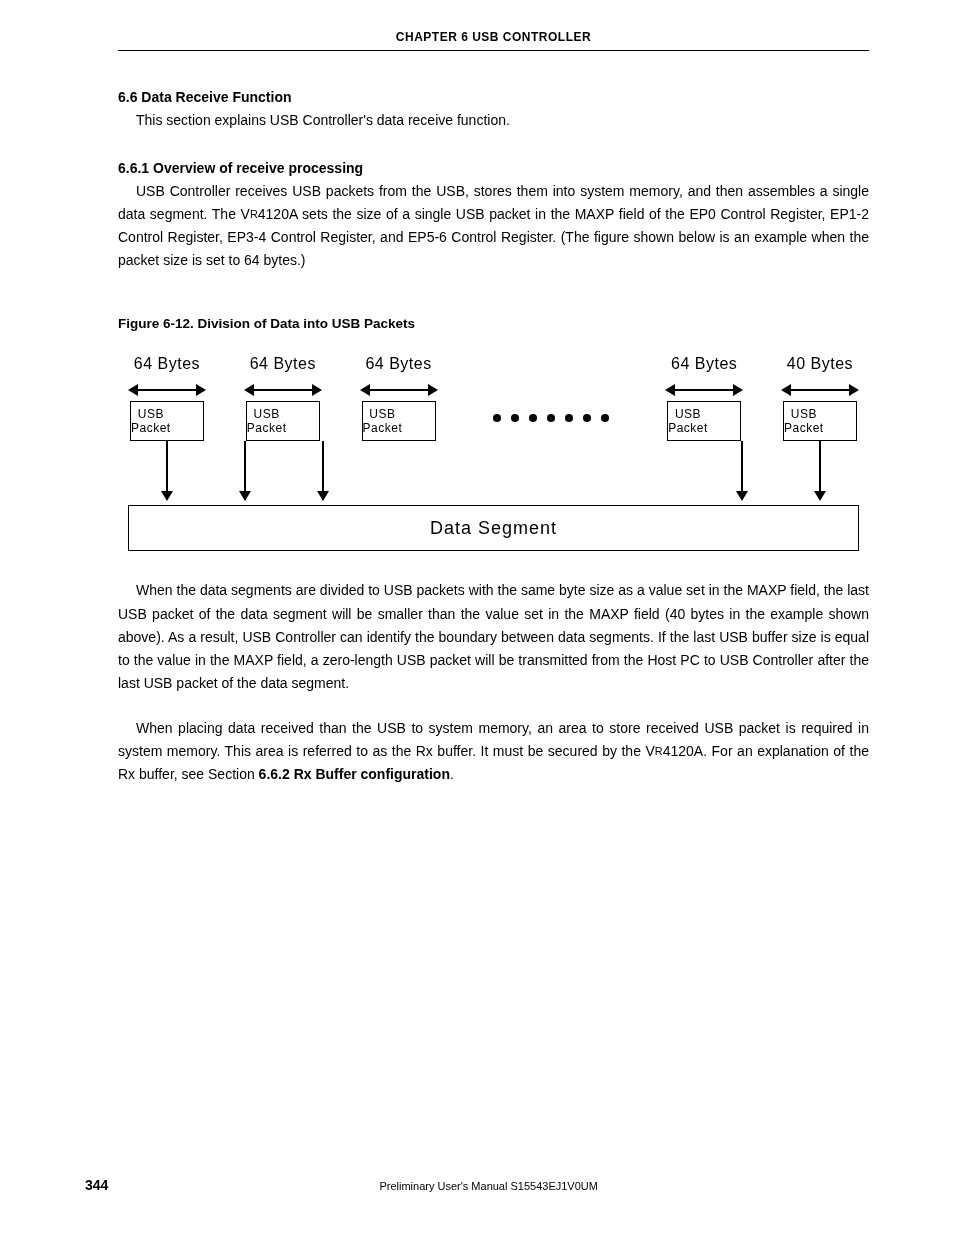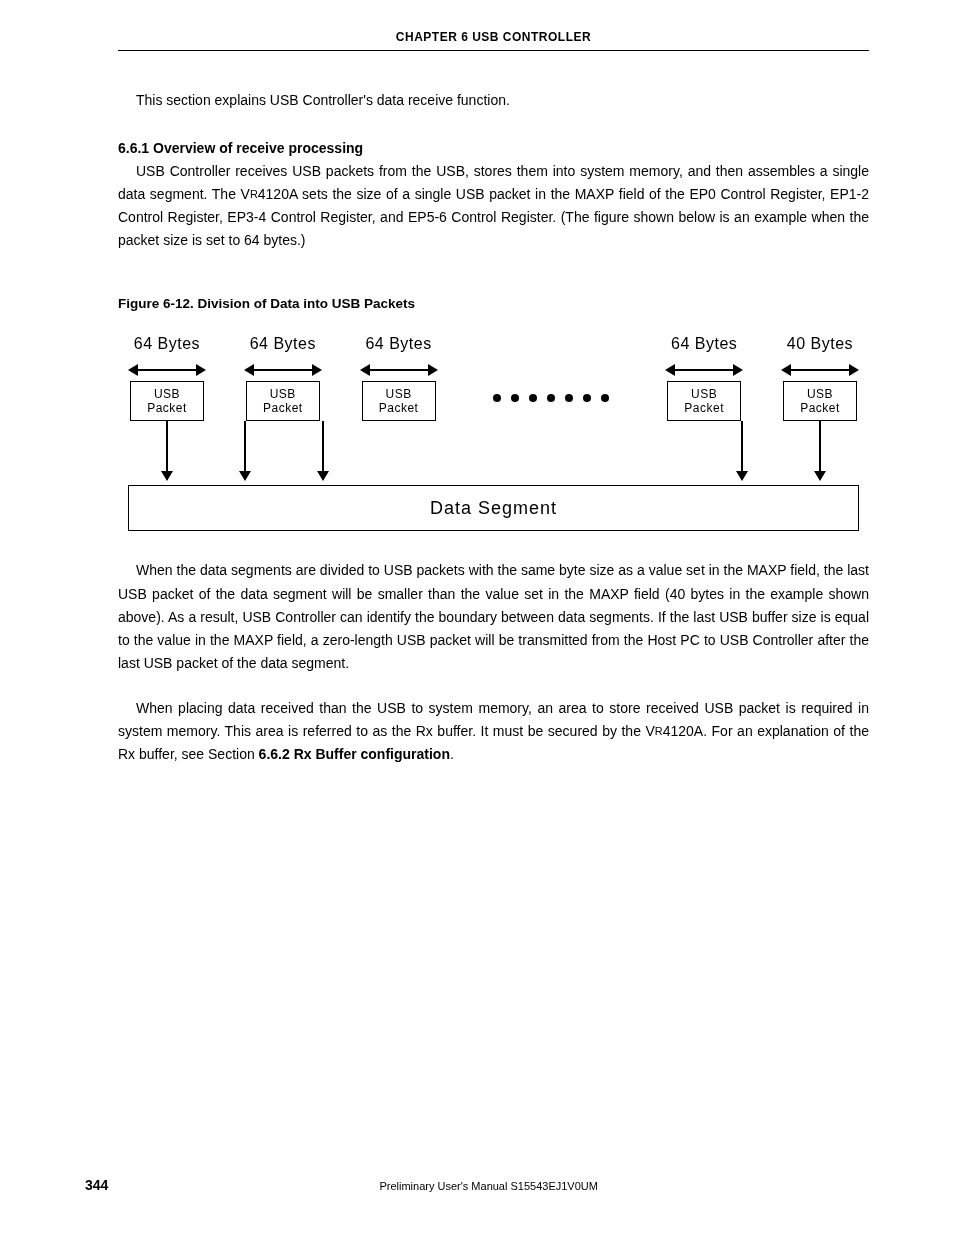--- a/index.html
+++ b/index.html
@@ -97,21 +97,20 @@
     position:absolute; top:1px; width:0; height:0; border-top:6px solid transparent; border-bottom:6px solid transparent;
   }
   .dbl-arrow .al { left:0; border-right:10px solid #000; }
   .dbl-arrow .ar { right:0; border-left:10px solid #000; }
   .pkt-box {
     border: 1.5px solid #000;
     width: 72px;
     height: 38px;
     display: flex;
     align-items: center;
-    justify-content: center;
     font-size: 12px;
     line-height: 1.2;
     text-align: center;
     letter-spacing: 0.5px;
   }
   .dots {
     align-self: center;
     display: flex;
     gap: 10px;
     padding: 0 18px;
@@ -180,20 +179,21 @@
     font-size: 11px;
   }
 </style>
 </head>
 <body>
 
 <div class="page">
 
   <div class="running-head">CHAPTER  6   USB  CONTROLLER</div>
 
+  <div class="sec-heading">6.6  Data Receive Function</div>
   <p class="intro">This section explains USB Controller's data receive function.</p>
 
   <div class="sub-heading">6.6.1  Overview of receive processing</div>
   <p class="intro">
     <span>USB Controller receives USB packets from the USB, stores them into system memory, and then assembles a single data segment. The V</span><span class="smallcaps">R</span><span>4120A sets the size of a single USB packet in the MAXP field of the EP0 Control Register, EP1-2 Control Register, EP3-4 Control Register, and EP5-6 Control Register. (The figure shown below is an example when the packet size is set to 64 bytes.)</span>
   </p>
 
   <div class="figure-caption">Figure 6-12.  Division of Data into USB Packets</div>
 
   <div class="figure-wrap">

